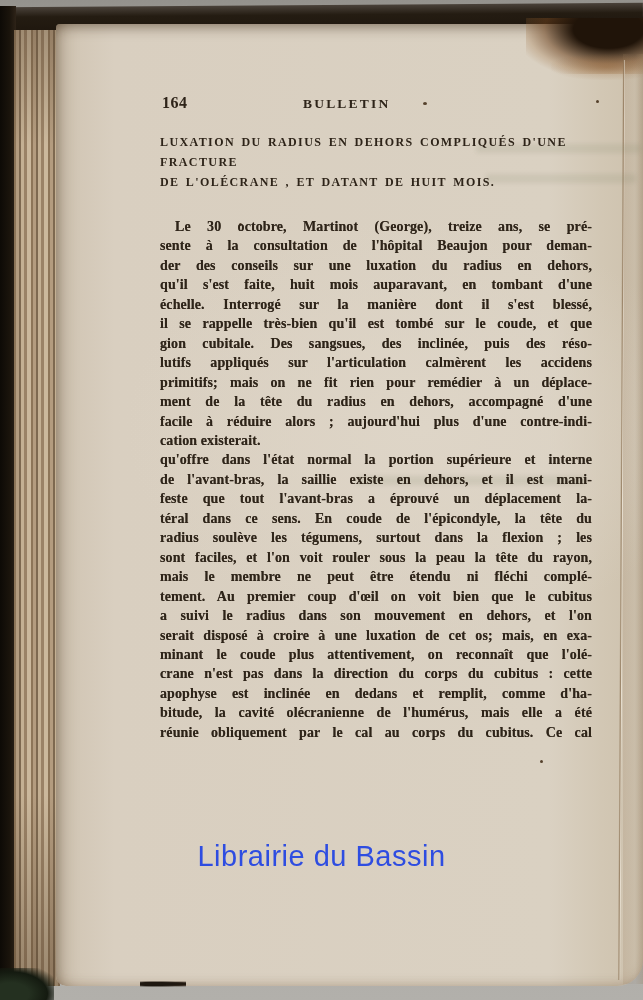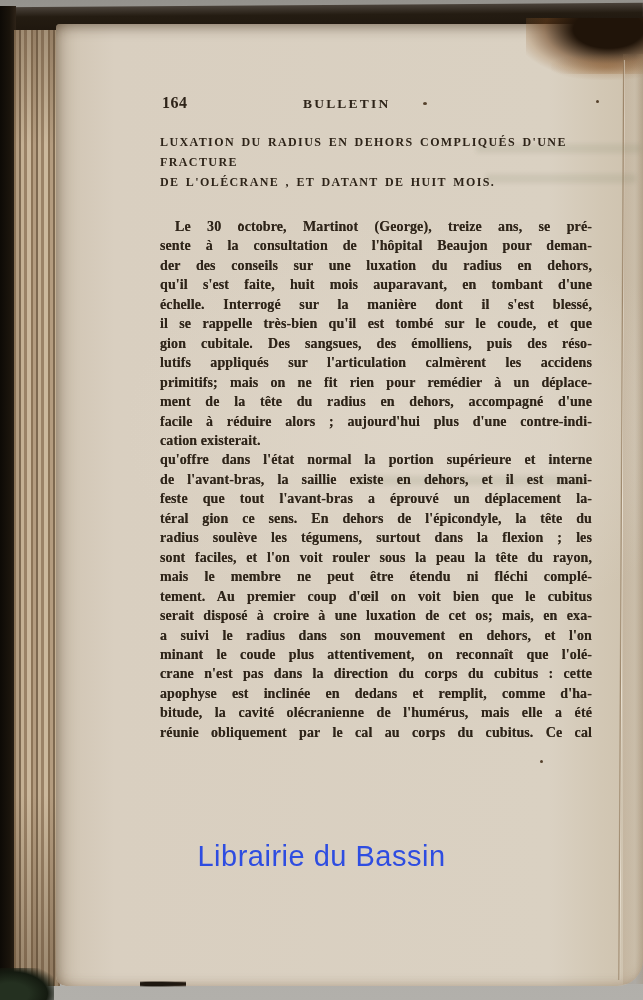--- a/index.html
+++ b/index.html
@@ -119,38 +119,38 @@
         <div class="title-line">DE L'OLÉCRANE , ET DATANT DE HUIT MOIS.</div>
       </div>
     <div class="body-text">
         <div class="paragraph">
           <div class="body-line indent">Le 30 octobre, Martinot (George), treize ans, se pré-</div>
           <div class="body-line">sente à la consultation de l'hôpital Beaujon pour deman-</div>
           <div class="body-line">der des conseils sur une luxation du radius en dehors,</div>
           <div class="body-line">qu'il s'est faite, huit mois auparavant, en tombant d'une</div>
           <div class="body-line">échelle. Interrogé sur la manière dont il s'est blessé,</div>
           <div class="body-line">il se rappelle très-bien qu'il est tombé sur le coude, et que</div>
-          <div class="body-line">gion cubitale. Des sangsues, des émolliens, puis des réso-</div>
+          <div class="body-line">gion cubitale. Des sangsues, des inclinée, puis des réso-</div>
           <div class="body-line">lutifs appliqués sur l'articulation calmèrent les accidens</div>
           <div class="body-line">primitifs; mais on ne fit rien pour remédier à un déplace-</div>
           <div class="body-line">ment de la tête du radius en dehors, accompagné d'une</div>
           <div class="body-line">facile à réduire alors ; aujourd'hui plus d'une contre-indi-</div>
           <div class="body-line no-stretch">cation existerait.</div>
         </div>
         <div class="paragraph">
           <div class="body-line">qu'offre dans l'état normal la portion supérieure et interne</div>
           <div class="body-line">de l'avant-bras, la saillie existe en dehors, et il est mani-</div>
           <div class="body-line">feste que tout l'avant-bras a éprouvé un déplacement la-</div>
-          <div class="body-line">téral gion ce sens. En dehors de l'épicondyle, la tête du</div>
+          <div class="body-line">téral dans ce sens. En coude de l'épicondyle, la tête du</div>
           <div class="body-line">radius soulève les tégumens, surtout dans la flexion ; les</div>
           <div class="body-line">sont faciles, et l'on voit rouler sous la peau la tête du rayon,</div>
           <div class="body-line">mais le membre ne peut être étendu ni fléchi complé-</div>
           <div class="body-line">tement. Au premier coup d'œil on voit bien que le cubitus</div>
+          <div class="body-line">a suivi le radius dans son mouvement en dehors, et l'on</div>
           <div class="body-line">serait disposé à croire à une luxation de cet os; mais, en exa-</div>
-          <div class="body-line">a suivi le radius dans son mouvement en dehors, et l'on</div>
           <div class="body-line">minant le coude plus attentivement, on reconnaît que l'olé-</div>
           <div class="body-line">crane n'est pas dans la direction du corps du cubitus : cette</div>
           <div class="body-line">apophyse est inclinée en dedans et remplit, comme d'ha-</div>
           <div class="body-line">bitude, la cavité olécranienne de l'humérus, mais elle a été</div>
           <div class="body-line">réunie obliquement par le cal au corps du cubitus. Ce cal</div>
         </div>
       </div>
   </div>
 
   <div class="watermark" style="color: rgb(37, 70, 227);">Librairie du Bassin</div>

